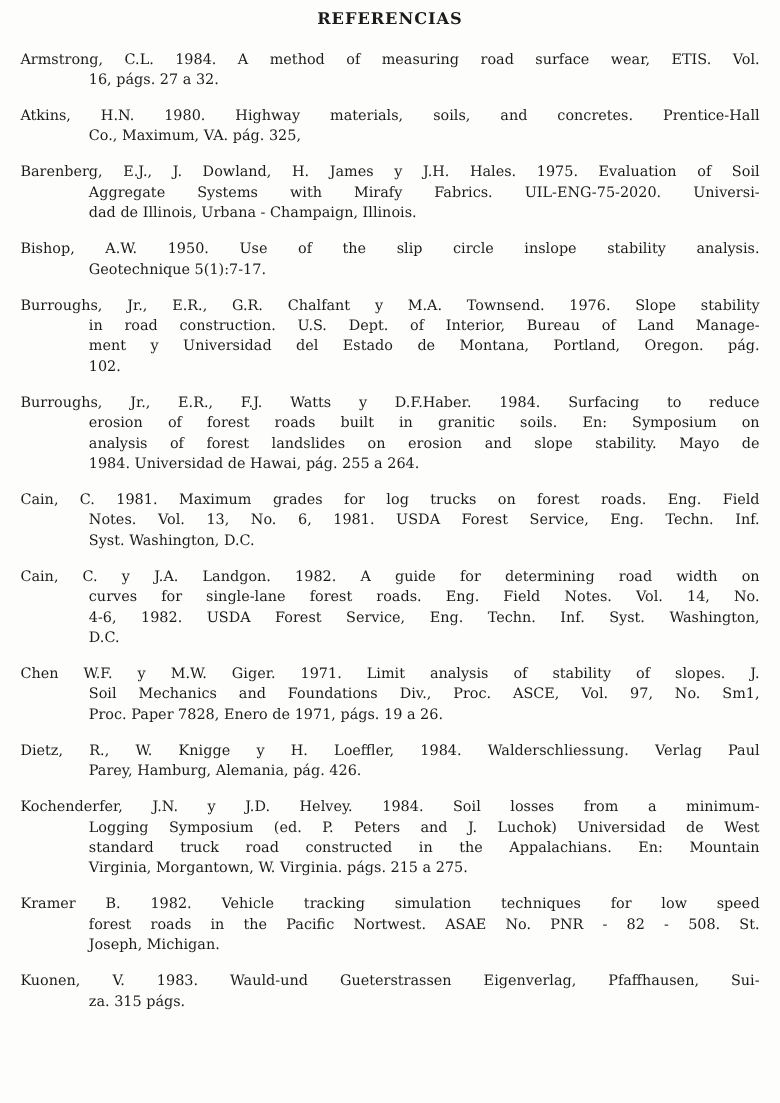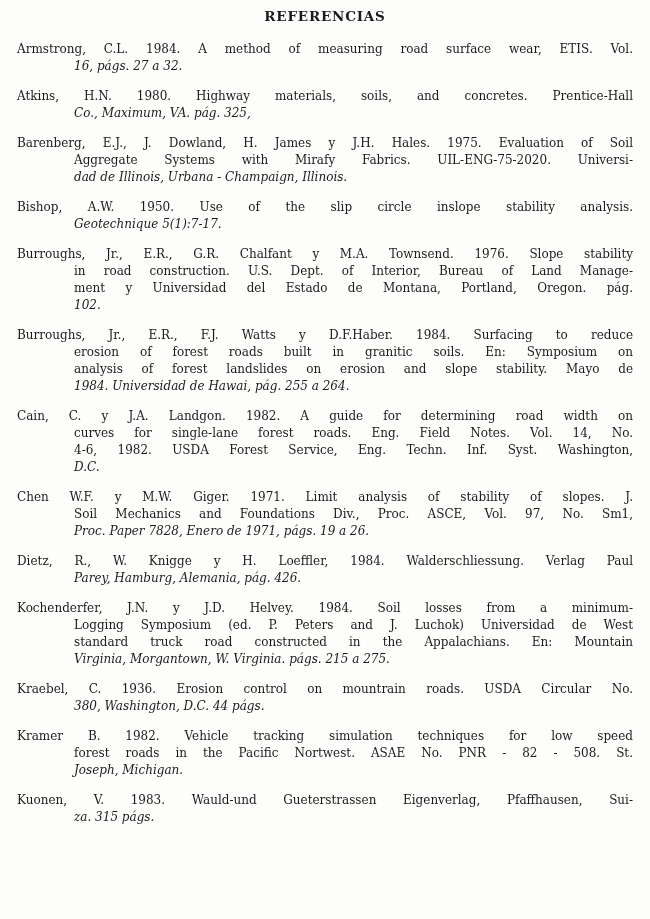--- a/index.html
+++ b/index.html
@@ -39,21 +39,20 @@
     text-align: justify;
     text-align-last: justify;
     text-justify: inter-word;
     white-space: normal;
   }
   .line.cont {
     margin-left: 57px;
   }
   .line.last {
     text-align-last: left;
-    font-style: italic;
   }
 </style>
 </head>
 <body>
 
 <div class="page">
   <h1 class="title">REFERENCIAS</h1>
   <div class="refs" id="refs">
       <div class="entry">
         <div class="line">Armstrong, C.L. 1984.  A method of measuring road surface wear, ETIS. Vol.</div>
@@ -78,20 +77,25 @@
         <div class="line cont">ment y Universidad del Estado de Montana, Portland, Oregon. pág.</div>
         <div class="line cont last">102.</div>
       </div>
       <div class="entry">
         <div class="line">Burroughs, Jr., E.R., F.J. Watts y D.F.Haber. 1984. Surfacing to reduce</div>
         <div class="line cont">erosion of forest roads built in granitic soils.  En:  Symposium on</div>
         <div class="line cont">analysis of forest landslides on erosion and slope stability.  Mayo de</div>
         <div class="line cont last">1984.  Universidad de Hawai, pág. 255 a 264.</div>
       </div>
       <div class="entry">
+        <div class="line">Cain, C. 1981.  Maximum grades for log trucks on forest roads.  Eng. Field</div>
+        <div class="line cont">Notes. Vol. 13, No. 6, 1981.  USDA Forest Service, Eng. Techn. Inf.</div>
+        <div class="line cont last">Syst. Washington, D.C.</div>
+      </div>
+      <div class="entry">
         <div class="line">Cain, C. y J.A. Landgon. 1982.  A guide for determining road width on</div>
         <div class="line cont">curves for single-lane forest roads.  Eng. Field Notes.  Vol. 14, No.</div>
         <div class="line cont">4-6, 1982.  USDA Forest Service, Eng. Techn. Inf. Syst. Washington,</div>
         <div class="line cont last">D.C.</div>
       </div>
       <div class="entry">
         <div class="line">Chen W.F. y M.W. Giger. 1971.  Limit analysis of stability of slopes.  J.</div>
         <div class="line cont">Soil Mechanics and Foundations Div., Proc. ASCE, Vol. 97, No. Sm1,</div>
         <div class="line cont last">Proc. Paper 7828, Enero de 1971, págs. 19 a 26.</div>
       </div>
@@ -99,24 +103,20 @@
         <div class="line">Dietz, R., W. Knigge y H. Loeffler, 1984.  Walderschliessung.  Verlag Paul</div>
         <div class="line cont last">Parey, Hamburg, Alemania, pág. 426.</div>
       </div>
       <div class="entry">
         <div class="line">Kochenderfer, J.N. y J.D. Helvey.  1984.  Soil losses from a minimum-</div>
         <div class="line cont">Logging Symposium (ed. P. Peters and J. Luchok) Universidad de West</div>
         <div class="line cont">standard truck road constructed in the Appalachians.  En: Mountain</div>
         <div class="line cont last">Virginia, Morgantown, W. Virginia. págs. 215 a 275.</div>
       </div>
       <div class="entry">
-        <div class="line">Kraebel, C. 1936.  Erosion control on mountrain roads.  USDA Circular No.</div>
-        <div class="line cont last">380, Washington, D.C. 44 págs.</div>
-      </div>
-      <div class="entry">
         <div class="line">Kramer B. 1982.  Vehicle tracking simulation techniques for low speed</div>
         <div class="line cont">forest roads in the Pacific Nortwest.  ASAE No. PNR - 82 - 508.  St.</div>
         <div class="line cont last">Joseph, Michigan.</div>
       </div>
       <div class="entry">
         <div class="line">Kuonen, V. 1983.  Wauld-und Gueterstrassen Eigenverlag, Pfaffhausen, Sui-</div>
         <div class="line cont last">za. 315 págs.</div>
       </div>
     </div>
 </div>

